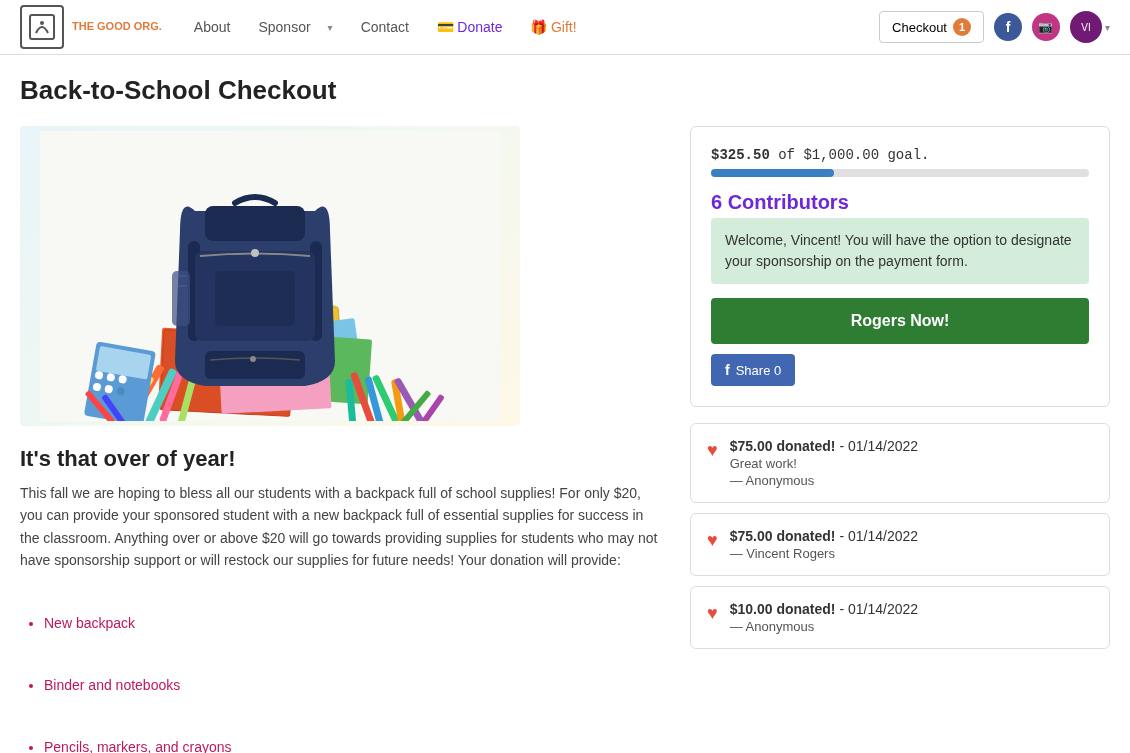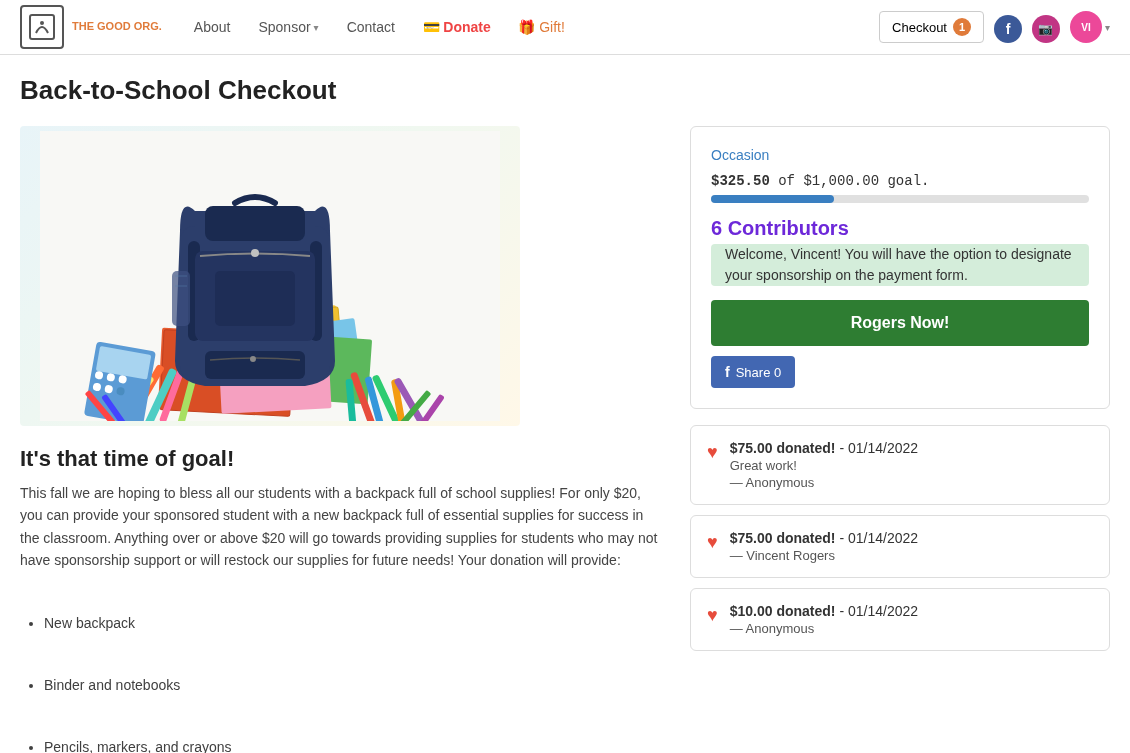--- a/index.html
+++ b/index.html
@@ -16,41 +16,41 @@
     .logo-box {
       width: 44px; height: 44px; border: 2px solid #555; border-radius: 4px;
       display: flex; align-items: center; justify-content: center;
       font-size: 18px; color: #555;
     }
     .logo-text { font-size: 11px; font-weight: bold; color: #e07b3a; text-transform: uppercase; line-height: 1.2; }
     .navbar-links { display: flex; align-items: center; gap: 4px; flex: 1; }
     .nav-link {
       padding: 6px 12px; color: #555; text-decoration: none; font-size: 14px; cursor: pointer;
     }
-    .nav-donate { color: #ef4444; font-weight: 700; }
+    .nav-donate { color: #6d28d9; font-weight: 400; }
     .nav-gift { color: #e07b3a; }
-    .nav-sponsor { display: flex; align-items: center; gap: 3px; }
+    .nav-sponsor { display: flex; align-items: center; gap: 17px; }
     .dropdown-arrow { font-size: 10px; color: #888; }
-    .navbar-right { display: flex; align-items: flex-end; gap: 10px; }
+    .navbar-right { display: flex; align-items: center; gap: 10px; }
     .checkout-btn {
       border: 1px solid #ccc; border-radius: 4px; padding: 6px 12px;
       background: #fff; cursor: pointer; font-size: 13px; display: flex; align-items: center; gap: 6px;
     }
     .checkout-badge {
       background: #e07b3a; color: #fff; border-radius: 50%; width: 18px; height: 18px;
       display: flex; align-items: center; justify-content: center; font-size: 11px; font-weight: bold;
     }
     .social-icon {
       width: 28px; height: 28px; border-radius: 50%; background: #3b5998; color: #fff;
       display: flex; align-items: center; justify-content: center; font-size: 14px; font-weight: bold; cursor: pointer;
     }
     .social-icon.instagram { background: #c13584; }
     .avatar {
-      width: 32px; height: 32px; border-radius: 50%; background: #ec4899; color: #fff;
-      display: flex; align-items: center; justify-content: center; font-size: 10px; font-weight: bold; cursor: pointer;
+      width: 32px; height: 32px; border-radius: 50%; background: #701a75; color: #fff;
+      display: flex; align-items: center; justify-content: center; font-size: 10px; font-weight: normal; cursor: pointer;
     }
     .avatar-dropdown { display: flex; align-items: center; gap: 3px; }
 
     
     .page-container { max-width: 1130px; margin: 0 auto; padding: 20px 20px; }
     .page-title { font-size: 26px; font-weight: 600; margin-bottom: 20px; color: #222; }
 
     .content-layout { display: flex; gap: 30px; }
     .left-col { flex: 1; max-width: 660px; }
     .right-col { width: 420px; flex-shrink: 0; }
@@ -64,36 +64,36 @@
     .backpack-illustration {
       width: 100%; height: 100%;
       background: linear-gradient(135deg, #e8f4f8 0%, #f0f8f0 50%, #fff8e8 100%);
       display: flex; align-items: center; justify-content: center;
     }
     
 
     .section-heading { font-size: 22px; font-weight: 700; margin-bottom: 10px; color: #222; }
     .section-text { font-size: 14px; line-height: 1.6; color: #444; margin-bottom: 12px; }
     .bullet-list { margin-left: 24px; margin-top: 8px; }
-    .bullet-list li { margin-bottom: 4px; font-size: 14px; color: #404040; line-height: 1.6; margin-top: 40px; }
+    .bullet-list li { margin-bottom: 4px; font-size: 14px; color: #be185d; line-height: 1.6; margin-top: 40px; }
 
     
     .campaign-panel {
       border: 1px solid #ddd; border-radius: 6px; padding: 20px; background: #fff;
       margin-bottom: 16px;
     }
     .occasion-label { color: #3a7fc1; font-size: 14px; font-weight: 500; margin-bottom: 10px; }
     .goal-text { font-size: 14px; margin-bottom: 6px; color: #333; font-family: Liberation Mono, monospace; }
     .goal-text strong { font-weight: 700; }
     .progress-bar-bg { background: #e0e0e0; border-radius: 4px; height: 8px; margin-bottom: 14px; }
     .progress-bar-fill { background: #3a7fc1; height: 8px; border-radius: 4px; }
     .contributors { font-size: 20px; font-weight: 600; margin-bottom: 4px; color: #6d28d9; }
     .raised-text { font-size: 18px; font-weight: 600; color: #222; margin-bottom: 14px; }
     .welcome-box {
-      background: #d4edda; border-radius: 4px; padding: 0 14px;
+      background: #d4edda; border-radius: 4px; padding: 12px 14px;
       font-size: 14px; color: #333; line-height: 1.5; margin-bottom: 14px;
     }
     .donate-now-btn {
       width: 100%; background: #2e7d32; color: #fff; border: none; border-radius: 4px;
       padding: 14px; font-size: 16px; font-weight: 600; cursor: pointer; margin-bottom: 10px;
     }
     .fb-share-btn {
       background: #4267B2; color: #fff; border: none; border-radius: 4px;
       padding: 8px 14px; font-size: 13px; cursor: pointer; display: flex; align-items: center; gap: 6px;
     }
@@ -231,33 +231,32 @@
             <circle cx="213" cy="228" r="3" fill="#888"></circle>
 
             <rect x="60" y="255" width="6" height="50" rx="2" fill="#ff4444" transform="rotate(-40 63 280)"></rect>
             <rect x="75" y="260" width="6" height="50" rx="2" fill="#4444ff" transform="rotate(-35 78 285)"></rect>
             <rect x="370" y="255" width="6" height="50" rx="2" fill="#44aa44" transform="rotate(40 373 280)"></rect>
             <rect x="385" y="260" width="6" height="50" rx="2" fill="#aa44aa" transform="rotate(35 388 285)"></rect>
           </svg>
         </div>
       </div>
 
-      <h2 class="section-heading">It's that time of goal!</h2>
+      <h2 class="section-heading">It's that over of year!</h2>
       <p class="section-text">This fall we are hoping to bless all our students with a backpack full of school supplies! For only $20, you can provide your sponsored student with a new backpack full of essential supplies for success in the classroom. Anything over or above $20 will go towards providing supplies for students who may not have sponsorship support or will restock our supplies for future needs! Your donation will provide:</p>
       <ul class="bullet-list">
         <li>New backpack</li>
         <li>Binder and notebooks</li>
         <li>Pencils, markers, and crayons</li>
       </ul>
     </div>
 
     <div class="right-col">
 
       <div class="campaign-panel">
-        <div class="occasion-label">Occasion</div>
 
         <div class="goal-text">
           <strong>$325.50</strong><span> of $1,000.00 goal.</span>
         </div>
 
         <div class="progress-bar-bg">
           <div class="progress-bar-fill" style="width: 32.55%;"></div>
         </div>
 
         <div class="contributors">6 Contributors</div>

